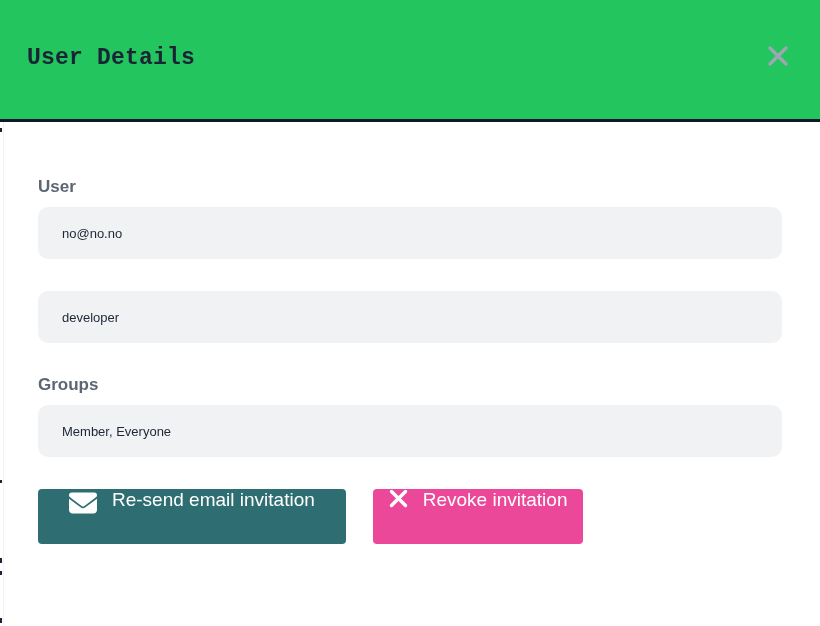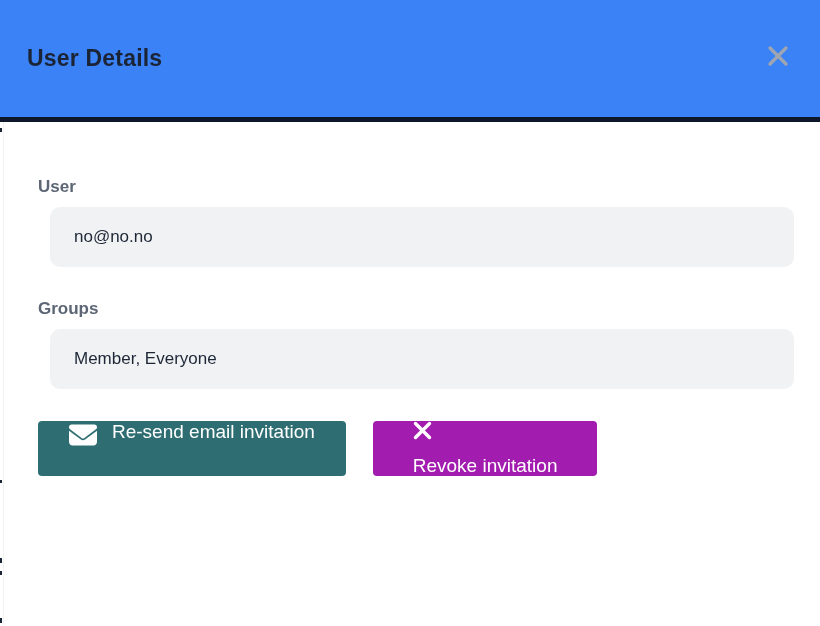--- a/index.html
+++ b/index.html
@@ -18,23 +18,24 @@
   }
   .speck { position: absolute; left: 0; width: 2px; background: #1b2434; }
   .speck.s1 { top: 128px; height: 4px; }
   .speck.s2 { top: 480px; height: 3px; }
   .speck.s3 { top: 558px; height: 5px; }
   .speck.s4 { top: 571px; height: 4px; }
   .speck.s5 { top: 618px; height: 5px; }
 
   .modal-header {
     height: 122px;
-    border-bottom: 5px solid #0f172a;
+    border-bottom: 3px solid #0f172a;
     position: relative;
-    background: #3b82f6;
+    background: #22c55e;
+    font-family: Liberation Mono, monospace;
   }
   .modal-title {
     position: absolute; left: 27px; top: 45px;
     font-size: 23px; font-weight: bold; color: #1b2434;
     letter-spacing: 0.2px;
   }
   .close-btn {
     position: absolute; right: 27px; top: 42px;
     width: 30px; height: 30px;
     background: none; border: none; cursor: pointer;
@@ -44,39 +45,38 @@
   .modal-body { padding: 55px 38px 0 38px; }
 
   .field { margin-bottom: 32px; }
   .field:last-of-type { margin-bottom: 24px; }
   .field-label {
     display: block;
     font-size: 17px; font-weight: bold; color: #5c6675;
     margin-bottom: 10px;
   }
   .field-input {
-    display: block; width: 100%; height: 60px;
+    display: block; width: 100%; height: 52px;
     background: #f1f2f4;
     border: none; border-radius: 10px;
-    font-family: inherit; font-size: 17px; color: #1d2736;
+    font-family: inherit; font-size: 13px; color: #1d2736;
     padding: 0 24px;
     outline: none;
-    margin-left: 12px;
   }
 
   .btn-row { display: flex; gap: 27px; }
   .btn {
     display: inline-flex; justify-content: center;
     gap: 15px; height: 55px;
     border: none; border-radius: 4px;
     color: #ffffff; font-family: inherit; font-size: 19px;
     cursor: pointer; padding: 0 31px;
   }
   .btn-resend { background: #2e6e72; }
-  .btn-revoke { background: #a21caf; padding: 0 40px; flex-direction: column; }
+  .btn-revoke { background: #ec4899; padding: 0 16px; }
   .btn svg { display: block; flex: 0 0 auto; }
 </style>
 </head>
 <body>
 
 <div class="edge-line"></div>
 <div class="speck s1"></div>
 <div class="speck s2"></div>
 <div class="speck s3"></div>
 <div class="speck s4"></div>
@@ -96,20 +96,21 @@
   </div>
 
   <div class="modal-body">
 
     <div class="field">
       <label class="field-label">User</label>
       <input class="field-input" type="text" readonly="" value="no@no.no" style="">
     </div>
 
     <div class="field">
+      <input class="field-input" type="text" readonly="" value="developer" style="">
     </div>
 
     <div class="field">
       <label class="field-label">Groups</label>
       <input class="field-input" type="text" readonly="" value="Member, Everyone" style="">
     </div>
 
     <div class="btn-row">
       <button class="btn btn-resend">
         <span>

